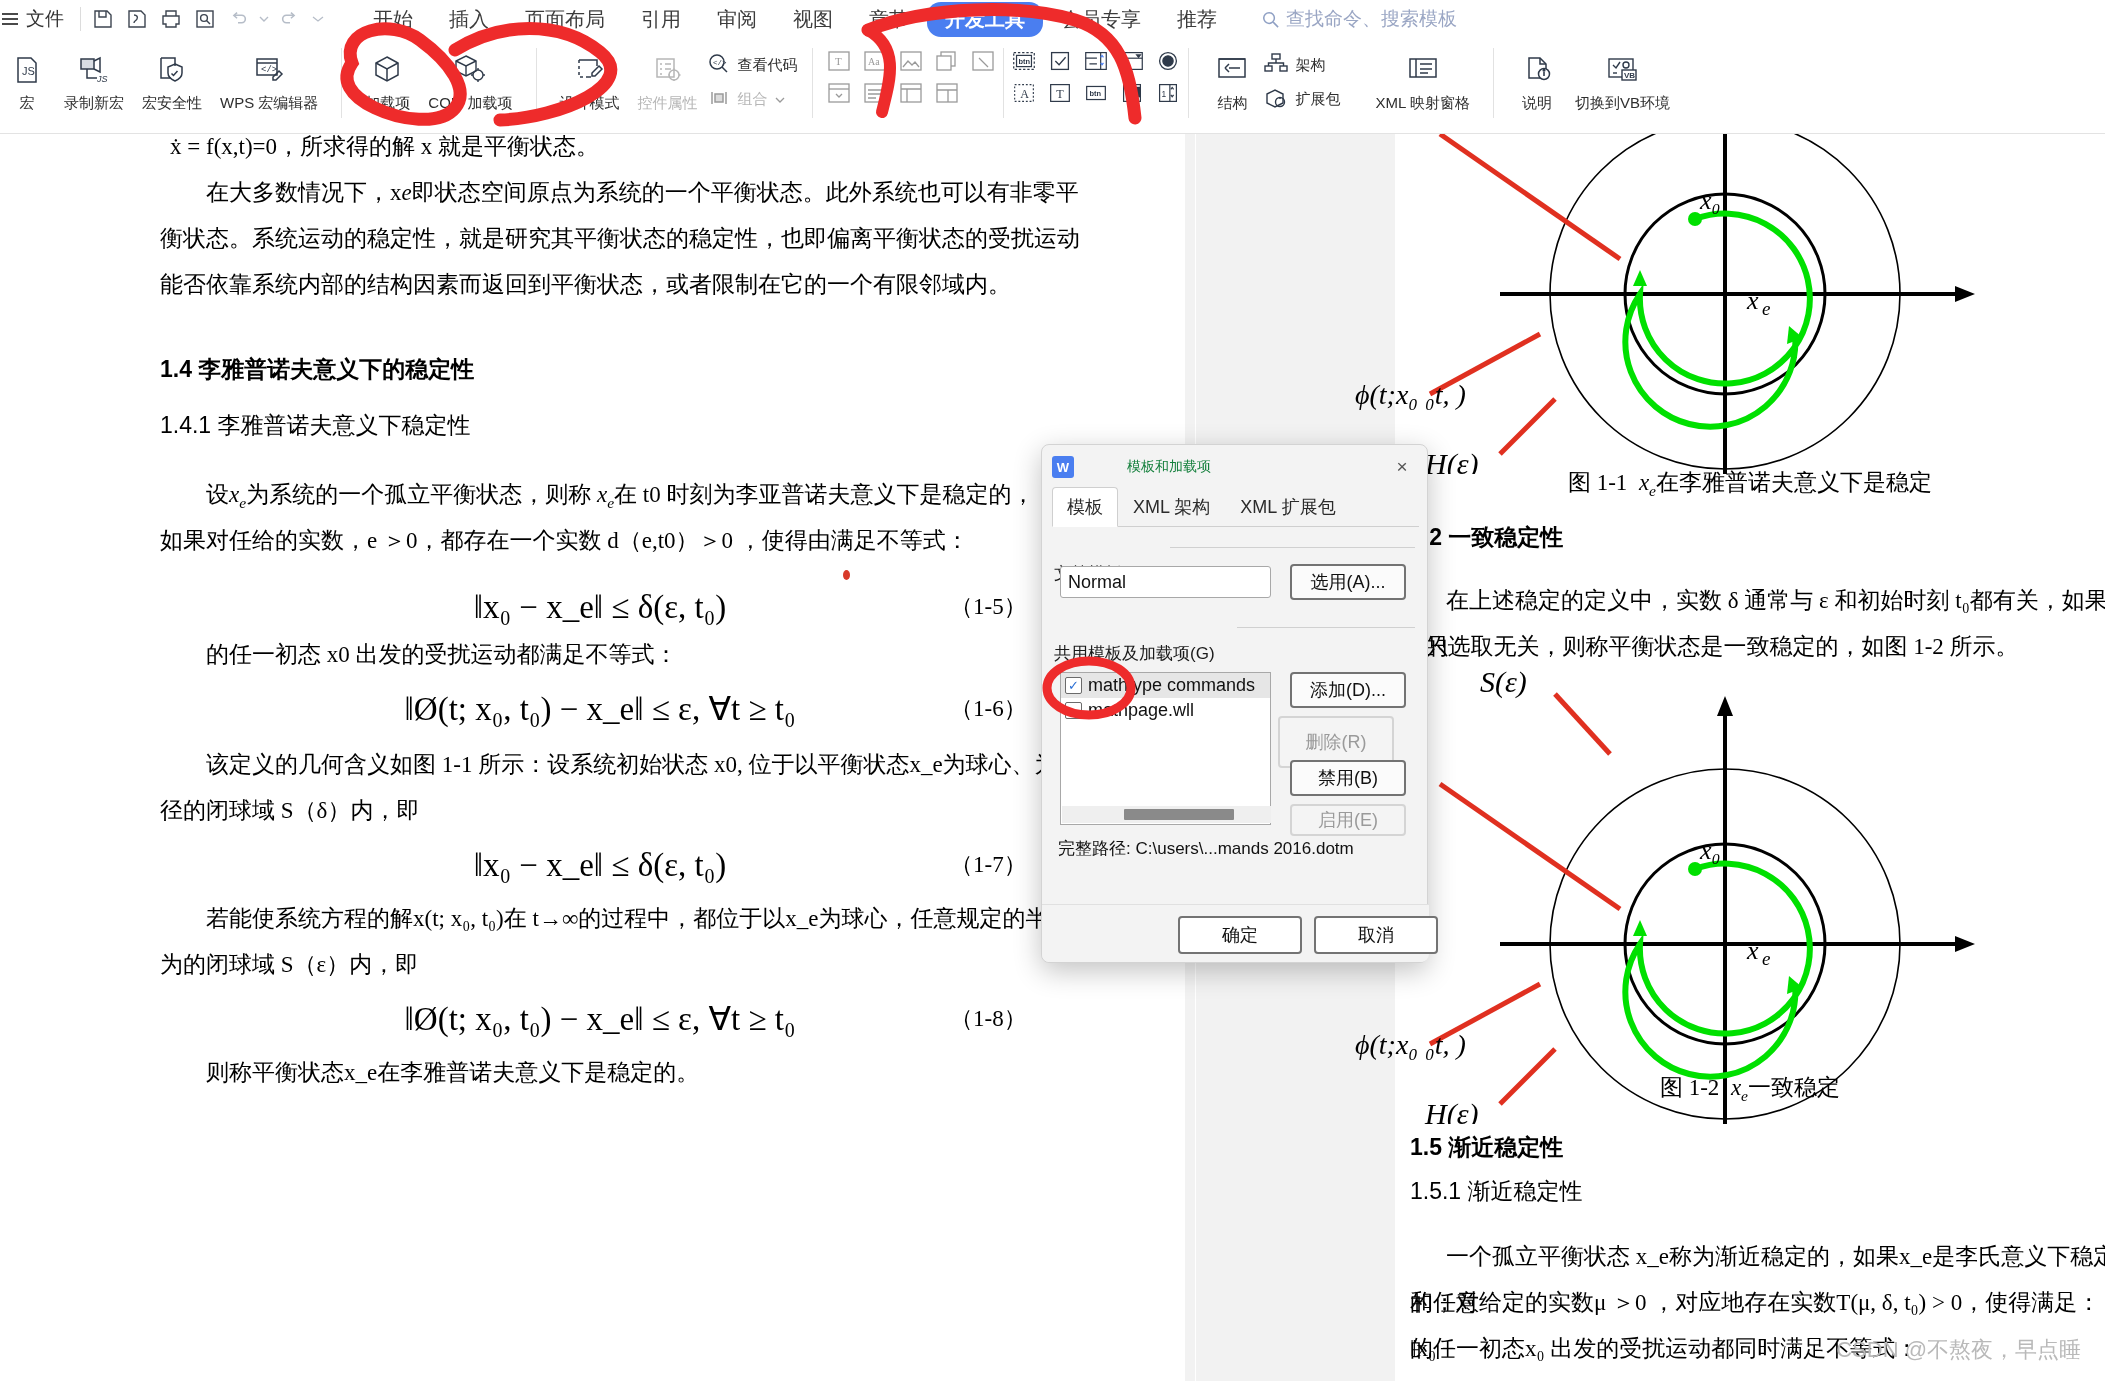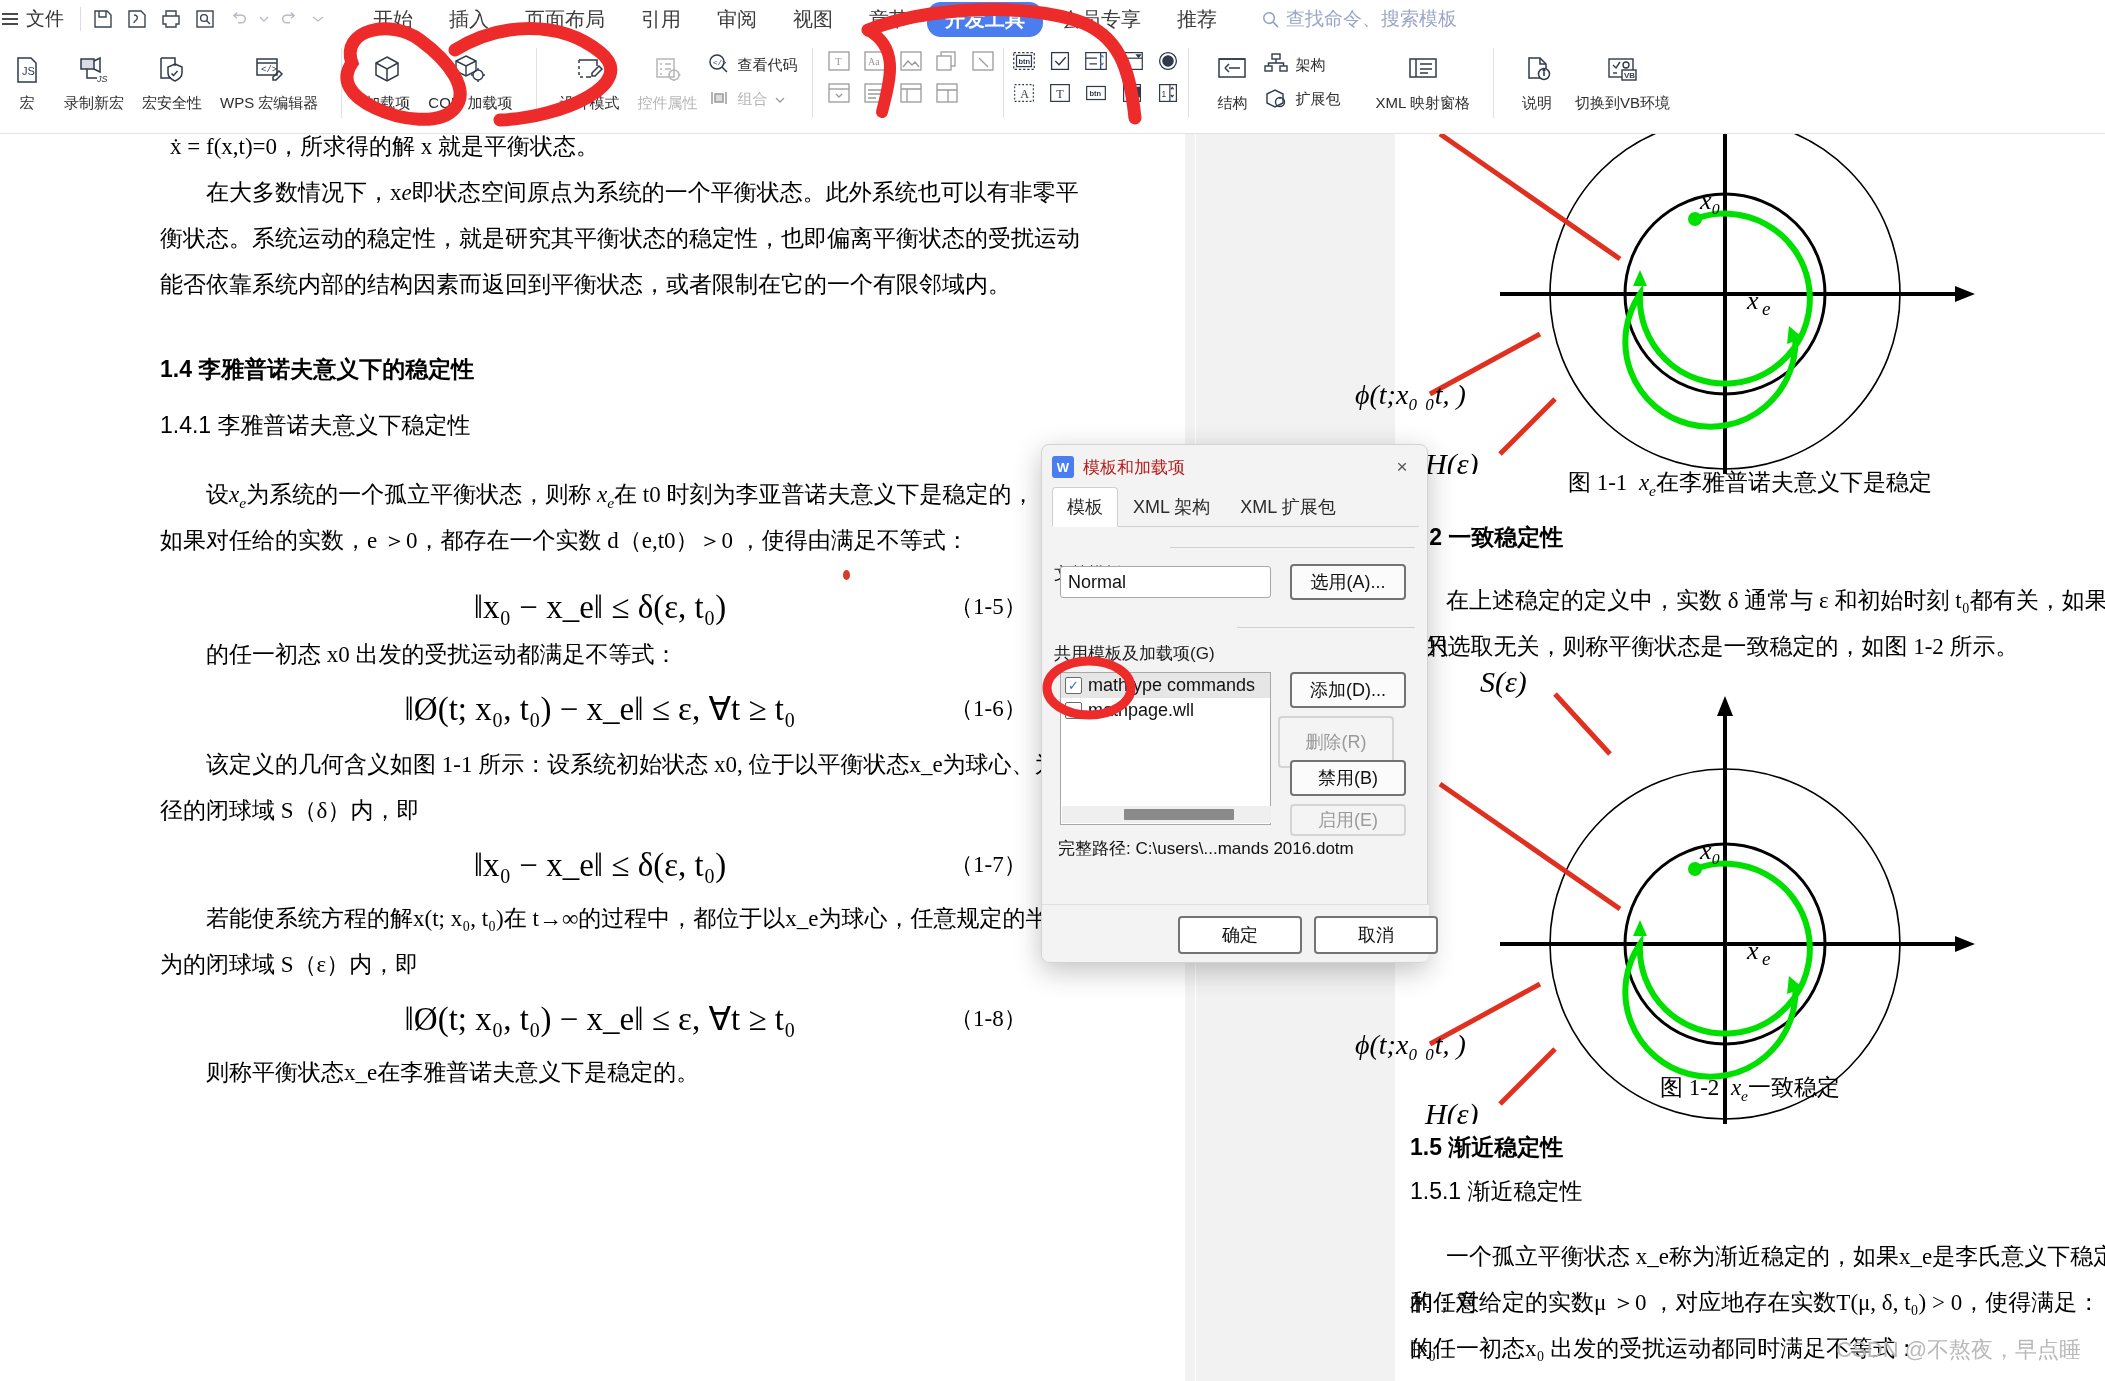--- a/index.html
+++ b/index.html
@@ -89,21 +89,21 @@
   
   .dialog {
     position:absolute; left:1041px; top:444px; width:387px; height:519px;
     background:#f3f3f3;
     border:1px solid #d3d3d3; border-radius:8px;
     box-shadow: 0 8px 28px rgba(0,0,0,0.24);
     font-family:"Liberation Sans", sans-serif;
   }
   .dlg-title { height:44px; display:flex; align-items:center; padding:0 10px; gap:9px; }
   .dlg-ico { width:22px; height:22px; background:#4a7ef0; border-radius:3px; display:flex; align-items:center; justify-content:center; color:#fff; font-size:13px; font-weight:bold; }
-  .dlg-ttl-txt { font-size:17px; color:#b91c1c; }
+  .dlg-ttl-txt { font-size:14px; color:#15803d;margin-left:44px; }
   .dlg-close { margin-left:auto; width:30px; height:30px; display:flex; align-items:center; justify-content:center; color:#555; font-size:19px; }
   .dlg-body { position:absolute; left:10px; top:44px; width:367px; height:425px; background:#f3f3f3; }
   .tabs { display:flex; height:38px; align-items:flex-end; border-bottom:1px solid #cfcfcf; }
   .tab { padding:7px 14px 7px 14px; font-size:18px; color:#2b2b2b; border:1px solid transparent; border-bottom:none; }
   .tab.active { background:#ffffff; border:1px solid #cfcfcf; border-bottom:1px solid #ffffff; border-radius:4px 4px 0 0; position:relative; top:1px; }
   .grp-label { position:absolute; font-size:17px; color:#1a1a1a; background:#f3f3f3; padding-right:6px;margin-top:25px; }
   .grp-rule { position:absolute; height:1px; background:#d0d0d0; }
   .dlg-input {
     position:absolute; background:#ffffff; border:1px solid #a8a8a8; border-radius:3px;
     font-size:18px; color:#111; padding:3px 7px; font-family:"Liberation Sans", sans-serif;

